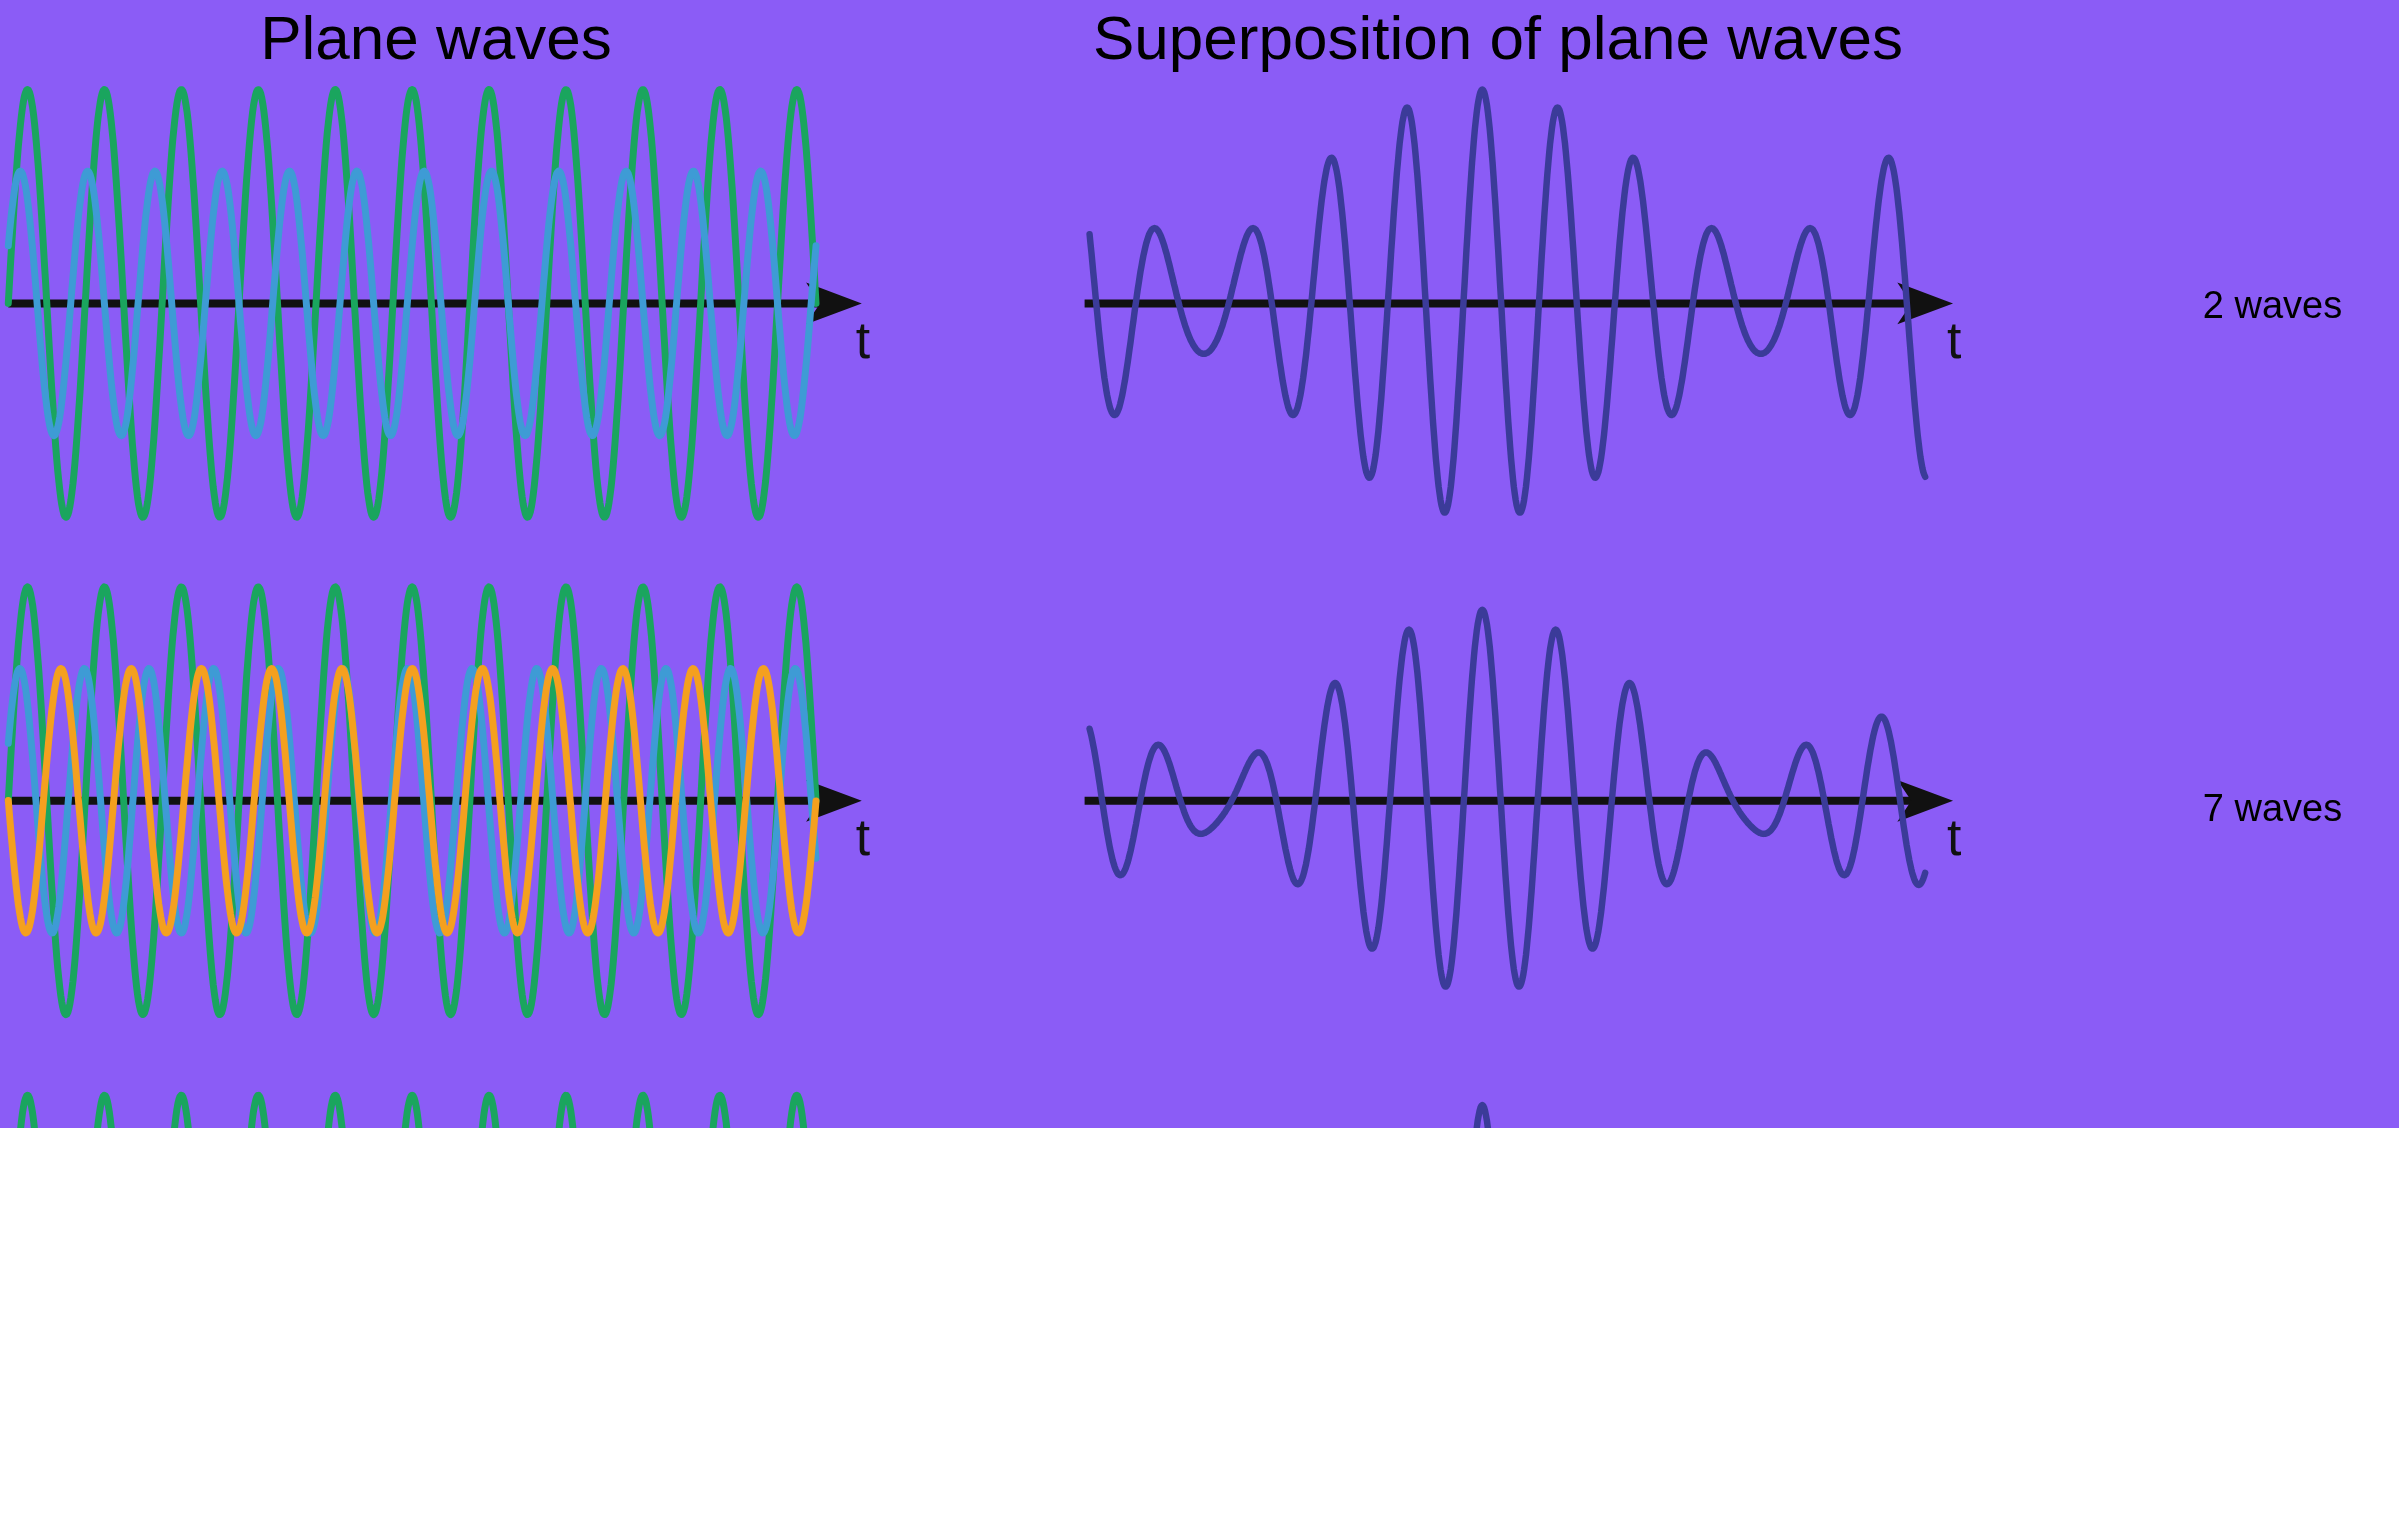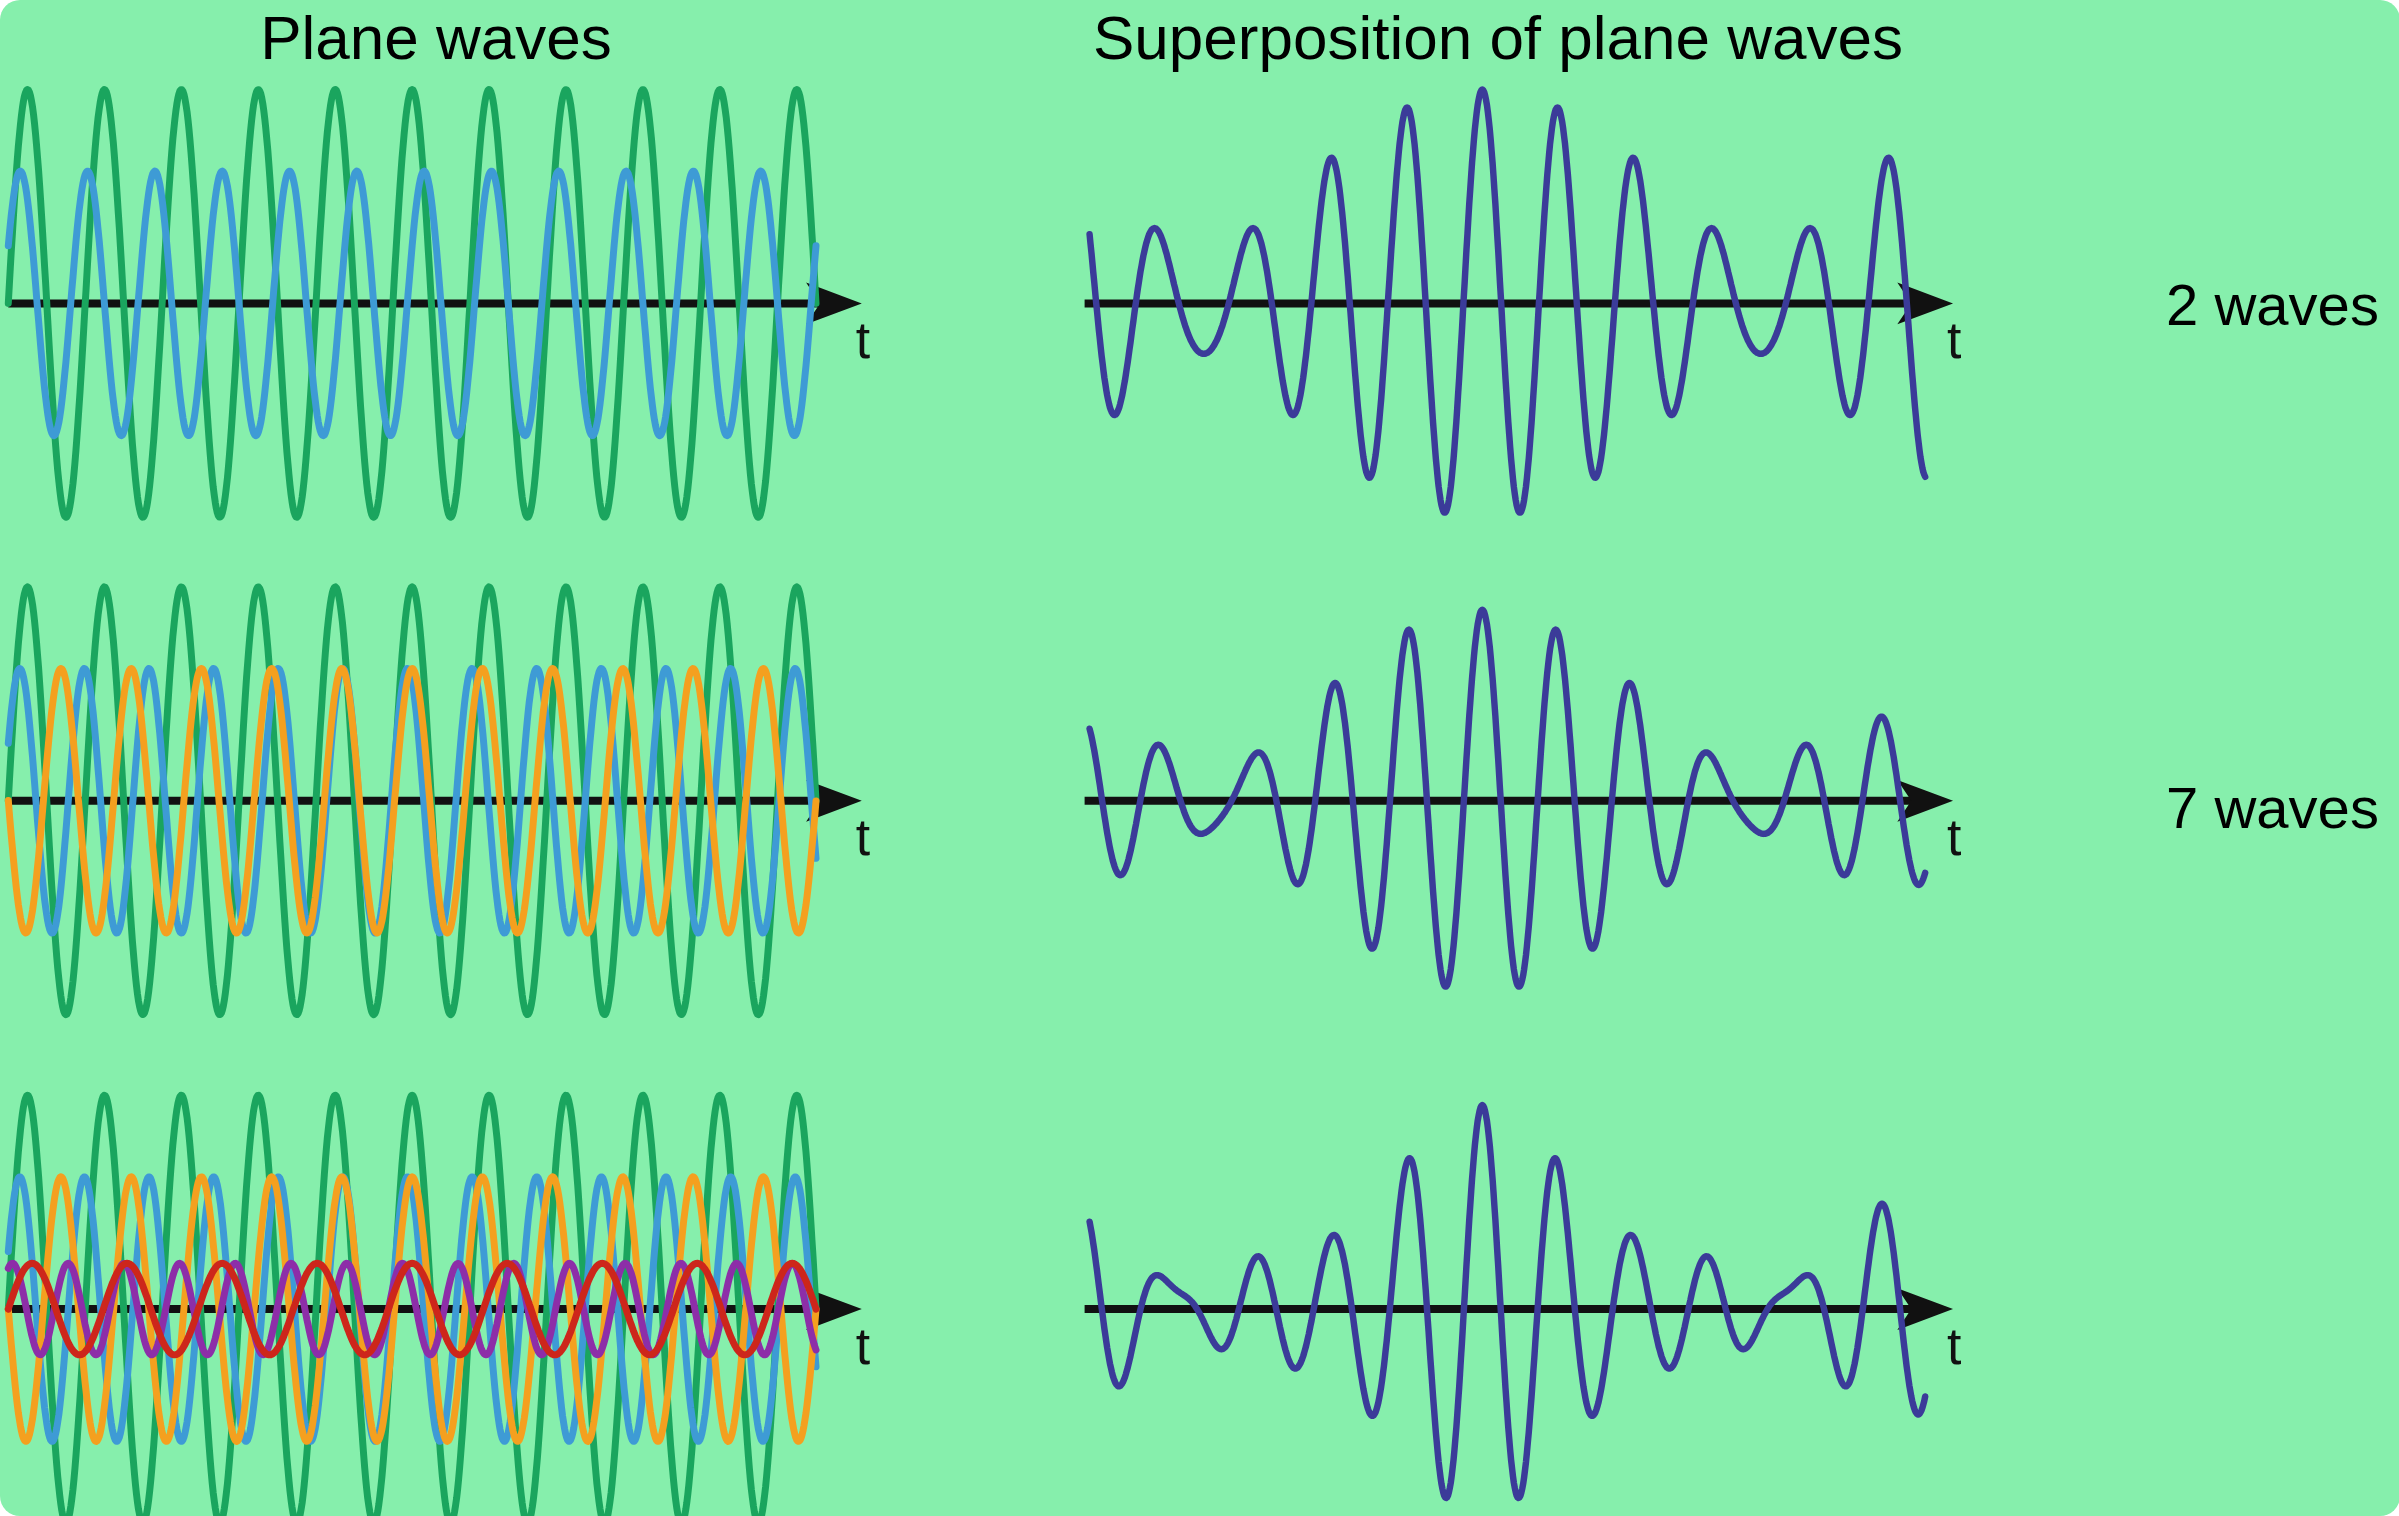--- a/index.html
+++ b/index.html
@@ -1,33 +1,32 @@
 <!DOCTYPE html>
 <html><head>
 <meta charset="utf-8">
 <style>
   html,body{margin:0;padding:0;background:#ffffff;}
   .canvas{
     position:relative;
-    width:2400px;height:1516px;
-    background:#86efac;
+    width:2400px;height:1128px;
+    background:#8b5cf6;
     overflow:hidden;
     font-family:"Liberation Sans", sans-serif;
-    border-radius:20px;
   }
   .col-title{
     position:absolute;top:0;
     font-size:62px;line-height:76px;color:#000;
     text-align:center;white-space:nowrap;
   }
   .col-title.left{left:68px;width:736px;}
   .col-title.right{left:1060px;width:876px;}
   .row-label{
     position:absolute;left:2145px;width:255px;
-    font-size:58px;line-height:60px;color:#000;
+    font-size:38px;line-height:60px;color:#000;
     text-align:center;white-space:nowrap;
   }
   .row-label.r1{top:275px;}
   .row-label.r2{top:778px;}
   .row-label.r3{top:1281px;}
   svg.diagram{position:absolute;left:0;top:0;}
 </style>
 </head>
 <body>
 

